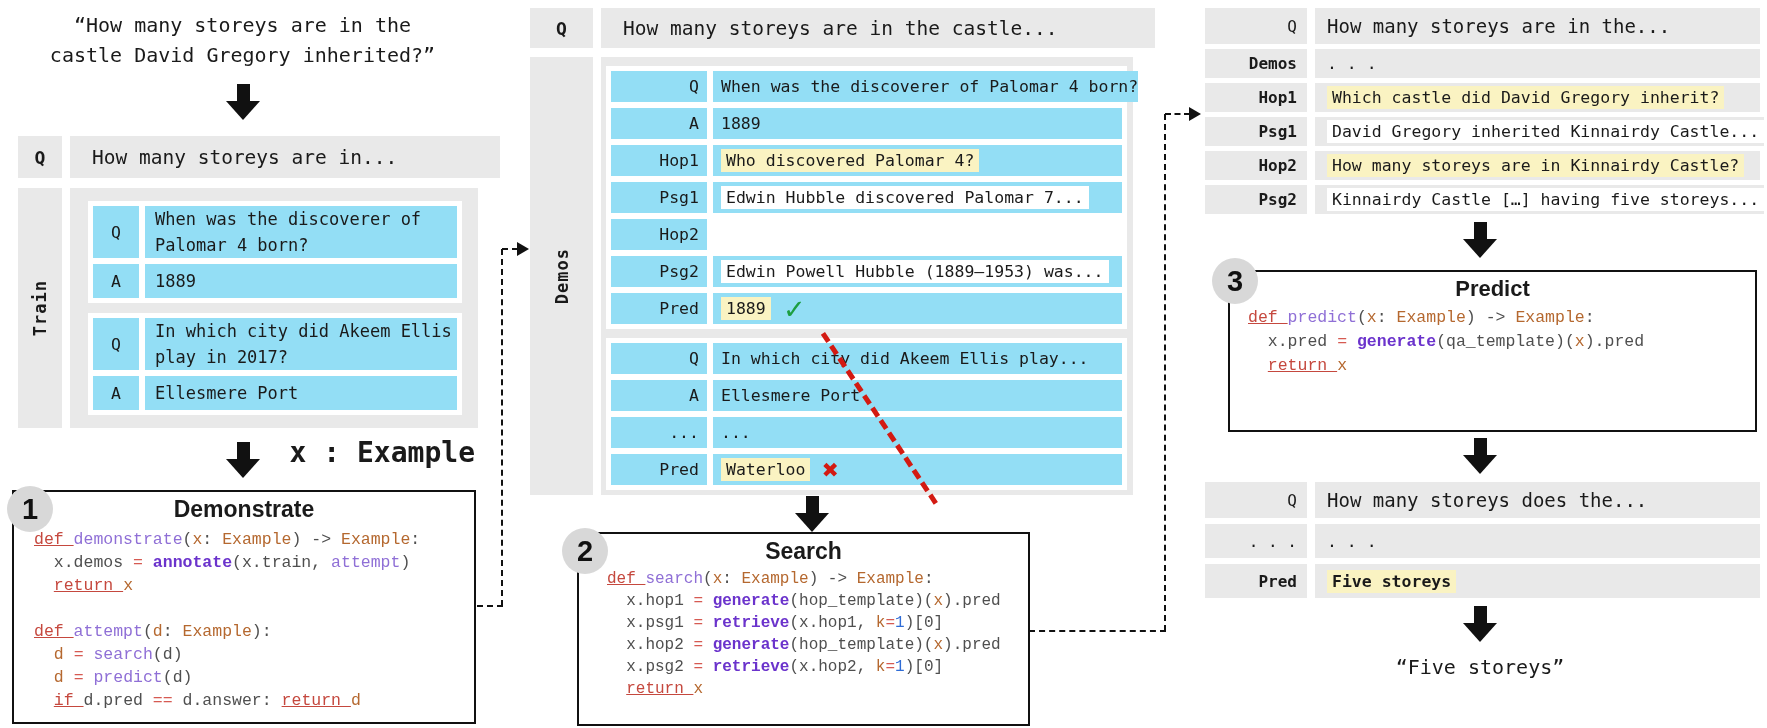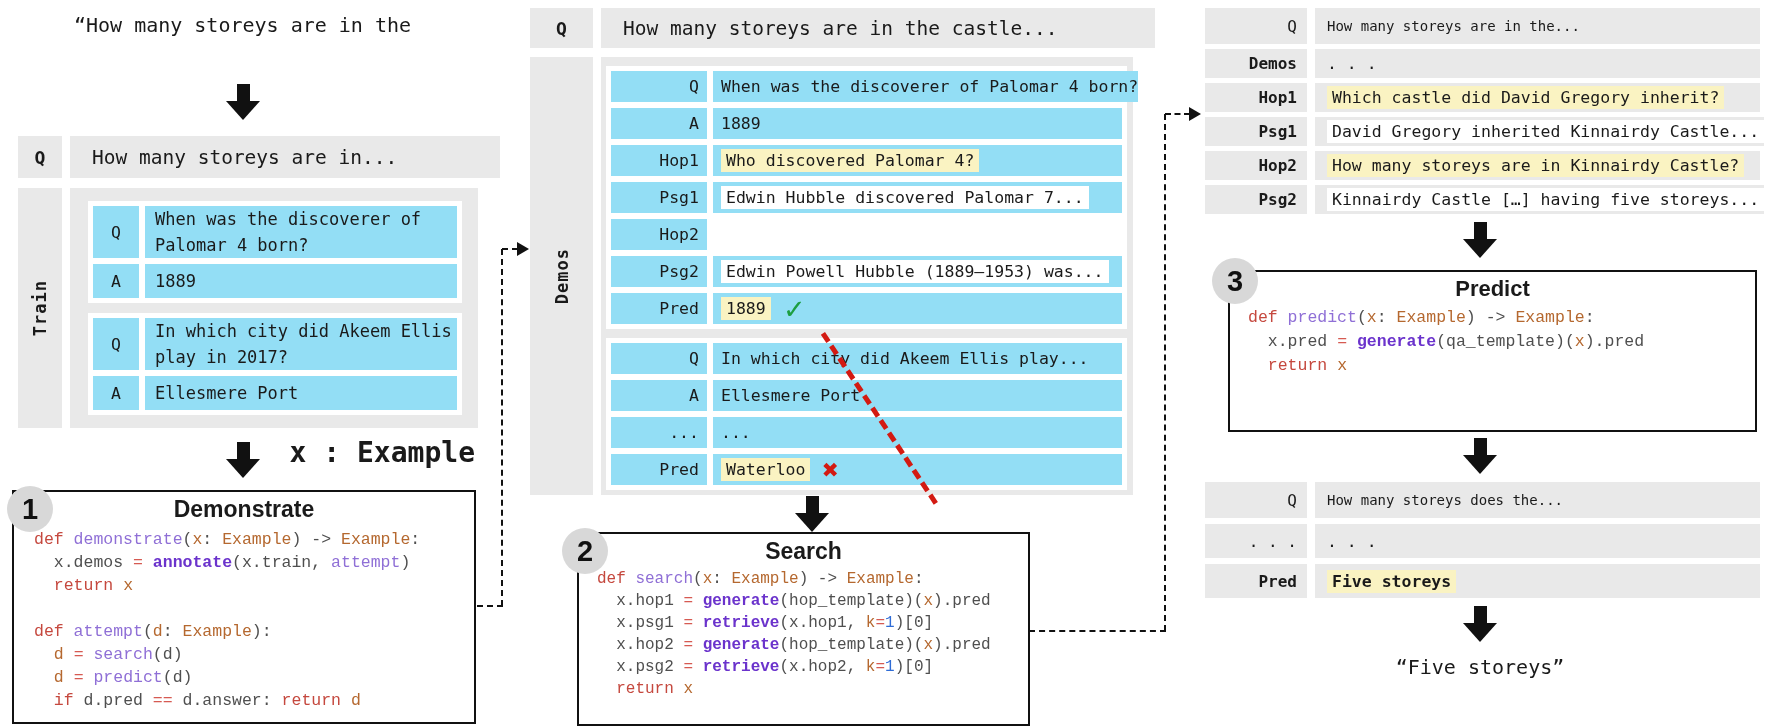--- a/index.html
+++ b/index.html
@@ -32,40 +32,40 @@
   
   .train-table .tlabel{background:var(--cellblue,#93def5);width:46px;justify-content:center;}
   .train-table .tvalue{background:var(--cellblue,#93def5);padding-left:10px;white-space:normal;line-height:26px;font-size:17px;}
   .train-table .trow{min-height:34px;}
   
   .gray-table{display:flex;flex-direction:column;gap:5px;}
   .gray-table .tlabel{background:var(--gray,#e9e9e9);width:92px;justify-content:flex-end;padding-right:10px;font-size:16px;}
   .gray-table .tvalue{background:var(--gray,#e9e9e9);padding-left:12px;margin-left:2px;}
   .gray-table .trow{height:29px;}
   .gray-table .trow.big{height:36px;}
-  .gray-table .trow.big .tvalue{font-size:14px;}
+  .gray-table .trow.big .tvalue{font-size:19px;}
   .t2{gap:6px;}
   .t2 .trow{height:34px;}
 
   .hl{padding:2px 5px;}
   .hl-yellow{background:var(--yellow,#faf3c2);}
   .hl-white{background:#ffffff;}
 
   .mark{line-height:1;}
   .mark.check{color:var(--green,#1d9e41);font-weight:bold;font-size:31px;margin-left:14px;}
   .mark.cross{color:var(--red,#e51c14);font-weight:bold;font-size:27px;margin-left:12px;}
 
   
   .codebox{background:#fff;border:2.5px solid #111;box-sizing:border-box;}
   .boxtitle{text-align:center;font-family:"Liberation Sans",sans-serif;font-weight:bold;font-size:23px;margin-top:4px;}
   .code{position:absolute;left:20px;top:36px;right:6px;}
   .cline{white-space:pre;font-family:"Liberation Mono",monospace;font-size:16.5px;line-height:23px;}
-  .sbox .cline{font-size:16px;line-height:22px;}
+  .sbox .cline{font-size:16px;line-height:22px;margin-left:10px;}
   .pboxx .cline{line-height:24px;}
-  .tk-kw{color:var(--kw,#c5483e);}
+  .tk-kw{color:var(--kw,#c5483e);text-decoration:underline;}
   .tk-fn{color:var(--fn,#8f6fd6);}
   .tk-bi{color:var(--bi,#6b33cc);font-weight:bold;}
   .tk-or{color:var(--or,#b5682f);}
   .tk-pl{color:var(--pl,#4f4f4f);}
   .tk-nm{color:var(--nm,#2f6cd6);}
   .tk-eq{color:var(--eq,#d65a52);}
 
   .badge{position:absolute;width:46px;height:46px;border-radius:50%;background:#d8d8d8;
          display:flex;align-items:center;justify-content:center;z-index:3;
          font-family:"Liberation Sans",sans-serif;font-weight:bold;font-size:29px;color:#111;}
@@ -84,20 +84,21 @@
 
   .xex{font-weight:bold;font-size:28px;text-align:right;}
 </style>
 </head>
 <body>
 
 <div class="canvas">
 
   <div class="abs quote" style="left:15px;top:10px;width:455px;">
     <div>“How many storeys are in the</div>
+    <div>castle David Gregory inherited?”</div>
   </div>
 
   <div class="arrow" style="left:226px;top:84px;">
       <div class="shaft"></div>
       <div class="head"></div>
     </div>
 
   <div class="abs hcell hlabel" style="left:18px;top:136px;width:44px;height:42px;">Q</div>
   <div class="abs hcell hvalue" style="left:70px;top:136px;width:408px;height:42px;">How many storeys are in...</div>
 

